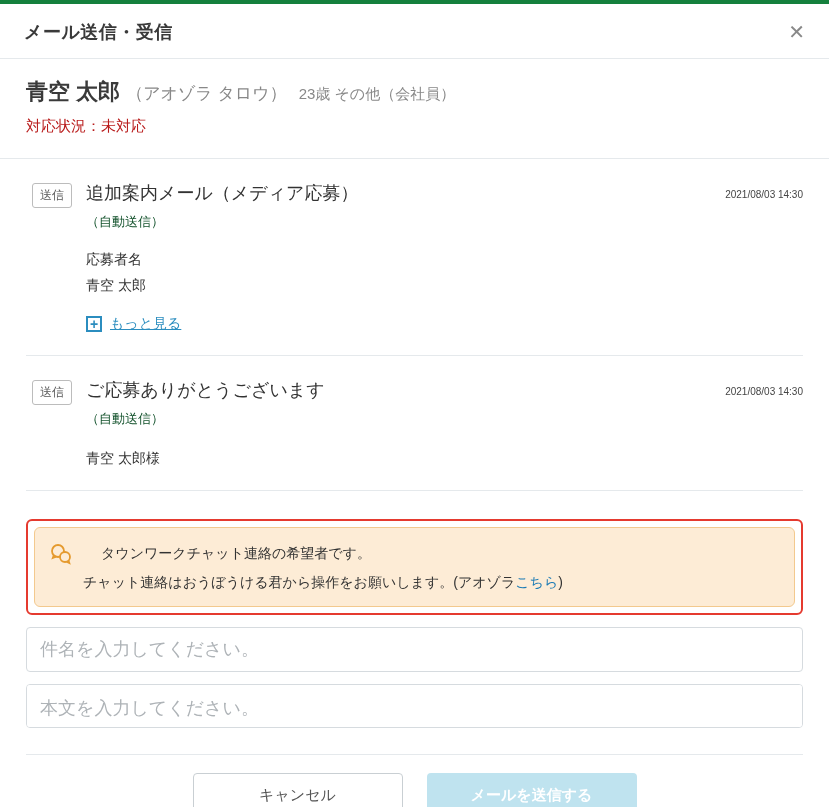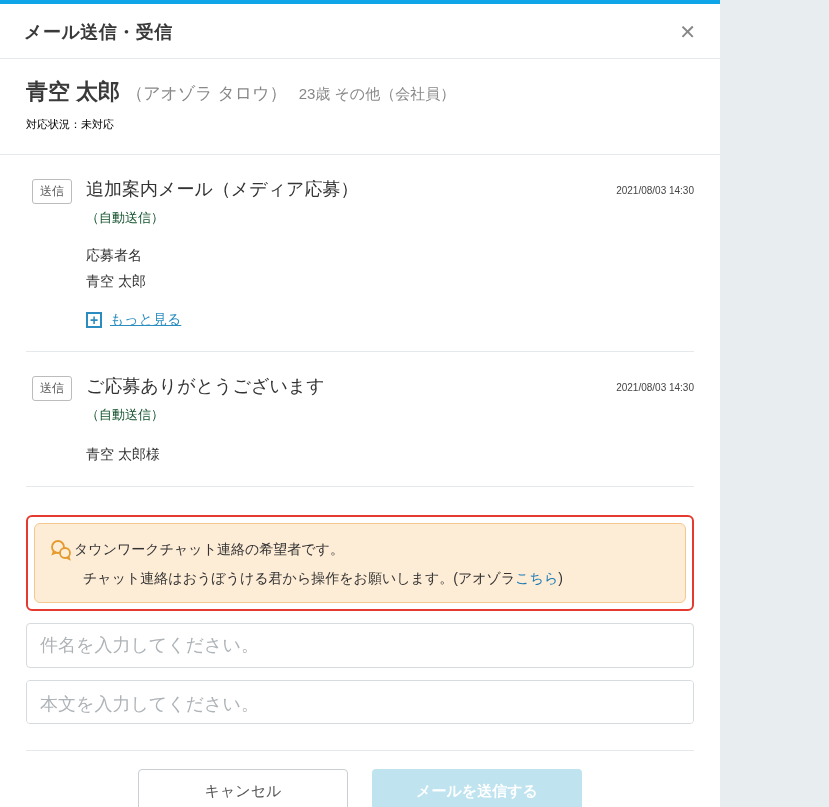--- a/index.html
+++ b/index.html
@@ -1,26 +1,26 @@
 <!DOCTYPE html>
 <html><head>
 <meta charset="utf-8">
 <style>
   * { box-sizing: border-box; margin: 0; padding: 0; }
   html, body { width: 829px; height: 807px; font-family: "Hiragino Kaku Gothic ProN", "Meiryo", sans-serif; background:#e8edef; }
-  .frame { width:720px; height:807px; background:#fff; position:relative; border-top:4px solid #0ea5e9; }
+  .frame { width:829px; height:807px; background:#fff; position:relative; border-top:4px solid #15803d; }
   .header { display:flex; align-items:center; justify-content:space-between; padding:16px 24px 14px 24px; border-bottom:1px solid #e5e9ec; }
   .header h1 { font-size:18px; font-weight:700; color:#3a3a3a; letter-spacing:0.5px; }
   .close-icon { font-size:20px; color:#888; cursor:pointer; line-height:1; }
   .content { padding:18px 26px 10px 26px; }
   .person-line { display:flex; align-items:baseline; flex-wrap:wrap; gap:6px; margin-bottom:10px; }
   .person-name { font-size:22px; font-weight:700; color:#3a3a3a; }
   .person-kana { font-size:17px; color:#888; }
   .person-meta { font-size:15px; color:#888; margin-left:6px; }
-  .status-line { font-size:11px; color:#000000; margin-bottom:22px; }
+  .status-line { font-size:15px; color:#b91c1c; margin-bottom:22px; }
   .divider { height:1px; background:#e5e9ec; margin:0 -26px 0 -26px; }
   .msg-list { margin-top:18px; }
   .msg { display:flex; padding:4px 0 22px 6px; border-bottom:1px solid #e5e9ec; margin-bottom:18px; }
   .msg:last-child { margin-bottom:8px; }
   .badge { flex:0 0 auto; border:1px solid #bcbcbc; color:#5a5a5a; font-size:12px; padding:3px 7px; border-radius:3px; margin-right:14px; margin-top:2px; height:fit-content;}
   .msg-body { flex:1 1 auto; }
   .msg-row1 { display:flex; justify-content:space-between; align-items:flex-start; }
   .msg-subject { font-size:18px; color:#333; }
   .msg-date { font-size:10px; color:#444; white-space:nowrap; margin-left:16px; margin-top:8px;}
   .msg-auto { font-size:13px; color:#14532d; margin-top:8px; }
@@ -30,21 +30,21 @@
   .more-link { display:inline-flex; align-items:center; gap:8px; margin-top:20px; color:#2b8dbf; font-size:14px; text-decoration:underline; cursor:pointer;}
   .more-icon { width:16px; height:16px; border:2px solid #2b8dbf; display:inline-flex; align-items:center; justify-content:center; color:#2b8dbf; font-size:14px; line-height:1; font-weight:900;}
   .compose { padding:10px 26px 0 26px; }
   .compose-head { display:flex; align-items:center; gap:14px; margin-bottom:10px;}
   .compose-title { font-size:17px; font-weight:700; color:#3a3a3a; }
   .tpl-link { display:inline-flex; align-items:center; gap:4px; color:#1c7bb5; font-size:14px; font-weight:700; cursor:pointer;}
   .tpl-link svg { width:14px; height:14px; }
 
   .redbox { border:2px solid #e53a2f; border-radius:6px; padding:6px; margin-bottom:12px;}
   .notice { background:#fdecd6; border:1px solid #f3c98e; border-radius:6px; padding:14px 16px 14px 14px; }
-  .notice-row1 { display:flex; align-items:center; gap:1px; font-size:14px; color:#333;}
+  .notice-row1 { display:flex; align-items:center; gap:28px; font-size:14px; color:#333;}
   .notice-row2 { font-size:14px; color:#333; margin-top:8px; margin-left:34px;}
   .notice-link { color:#1c7bb5; cursor:pointer;}
   .chat-icon { width:24px; height:24px; flex:0 0 auto;}
 
   .field-input { width:100%; border:1px solid #d6dbdf; border-radius:4px; padding:11px 13px; font-size:18px; color:#333; }
   .field-input::placeholder { color:#aeb3b7; }
   .subject-field { margin-bottom:12px;}
   .body-field { height:44px; resize:none; font-family:inherit;}
   .footer-sep { height:1px; background:#e5e9ec; margin-top:22px;}
   .footer { display:flex; justify-content:center; gap:24px; padding:18px 0 10px 0;}

